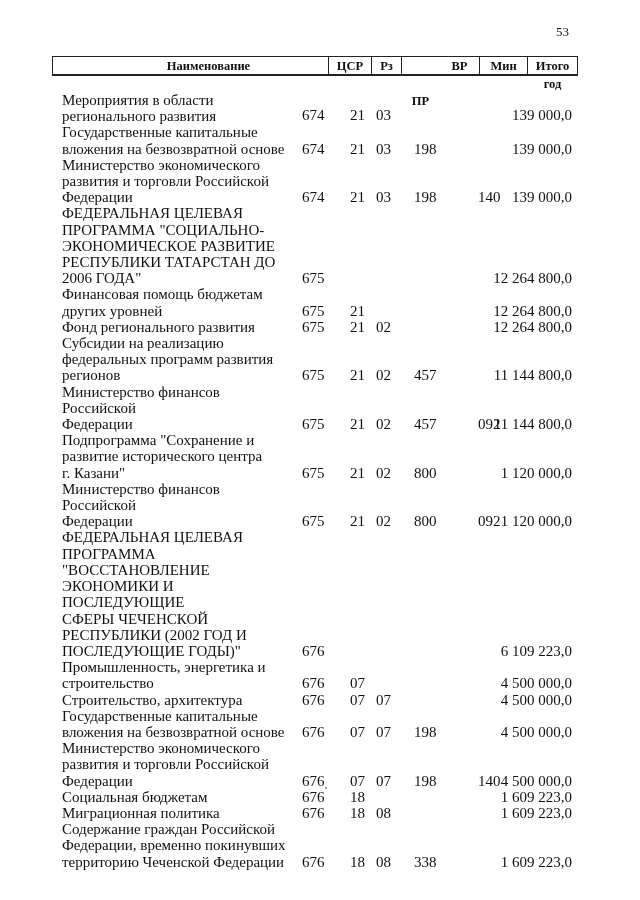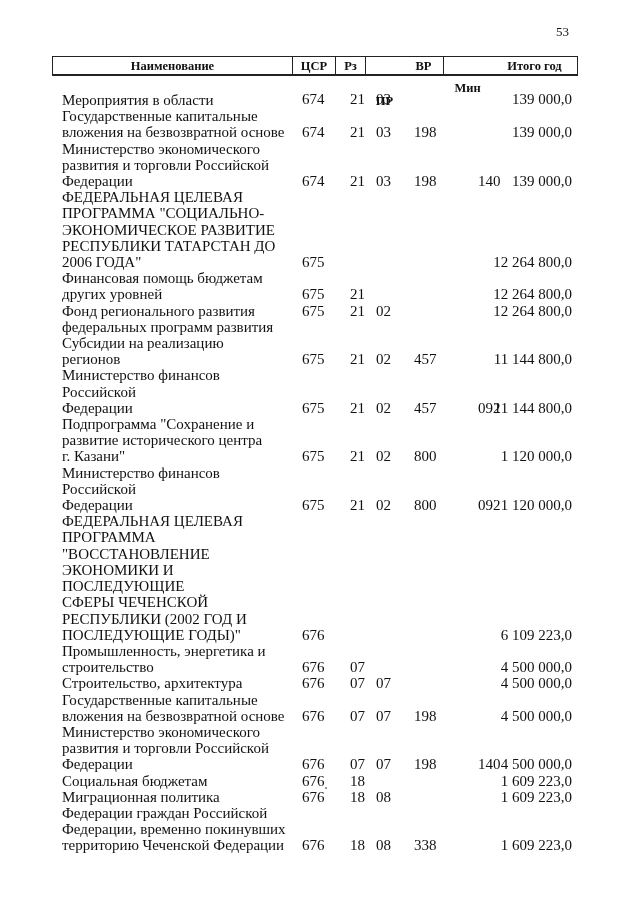--- a/index.html
+++ b/index.html
@@ -1,25 +1,25 @@
 <!DOCTYPE html>
 <html><head>
 <meta charset="utf-8">
 <style>
   html, body { margin:0; padding:0; background:#ffffff; }
   body { width:640px; height:900px; position:relative; overflow:hidden;
          font-family:"Liberation Serif", "DejaVu Serif", serif; color:#111; }
   .page-num { position:absolute; top:24px; left:556px; font-size:13px; }
   .header { position:absolute; top:56px; left:52px; width:526px; height:20px;
-            border:1px solid #222; border-bottom-width:2px; box-sizing:border-box; display:flex; }
+            border:1px solid #222; border-bottom-width:2px; box-sizing:border-box; display:flex;padding-left:36px; }
   .hcell { font-weight:bold; font-size:12.5px; text-align:center; line-height:18px;
            border-right:1px solid #222; box-sizing:border-box; }
   .hcell:last-child { border-right:none; }
   .h-name { width:240px; } .h-csr { width:43px; } .h-rz { width:30px; }
-  .h-pr { width:38px;margin-top:35px; } .h-vr { width:40px; } .h-min { width:48px;margin-top:22px; } .h-total { flex:1; }
+  .h-pr { width:38px;margin-top:35px; } .h-vr { width:40px; } .h-min { width:48px; } .h-total { flex:1; }
   .rows { position:absolute; top:92px; left:62px; width:520px; }
   .row { position:relative; font-size:15px; line-height:16.2px; }
   .name { width:235px; }
   .val { position:absolute; bottom:0; line-height:16.2px; }
   .c-csr { left:240px; } .c-rz { left:282px;margin-left:6px; } .c-pr { left:314px; }
   .c-vr { left:352px; } .c-min { left:416px; }
   .c-total { right:10px; text-align:right; }
   .row.first .val { bottom:1px; }
   .dot { position:absolute; left:325px; top:787px; width:2px; height:2px; background:#777; border-radius:50%; }
 </style>
@@ -35,20 +35,21 @@
   <div class="hcell h-pr">ПР</div>
   <div class="hcell h-vr">ВР</div>
   <div class="hcell h-min">Мин</div>
   <div class="hcell h-total">Итого год</div>
 </div>
 
 <div class="rows" id="rows">
     <div class="row first">
       <div class="name">
         <div>Мероприятия в области</div>
+        <div>регионального развития</div>
       </div>
       <span class="val c-csr">674</span>
       <span class="val c-rz">21</span>
       <span class="val c-pr">03</span>
       <span class="val c-total">139 000,0</span>
     </div>
     <div class="row">
       <div class="name">
         <div>Государственные капитальные</div>
         <div>вложения на безвозвратной основе</div>
@@ -96,22 +97,22 @@
       <div class="name">
         <div>Фонд регионального развития</div>
       </div>
       <span class="val c-csr">675</span>
       <span class="val c-rz">21</span>
       <span class="val c-pr">02</span>
       <span class="val c-total">12 264 800,0</span>
     </div>
     <div class="row">
       <div class="name">
+        <div>Субсидии на реализацию</div>
         <div>федеральных программ развития</div>
-        <div>Субсидии на реализацию</div>
         <div>регионов</div>
       </div>
       <span class="val c-csr">675</span>
       <span class="val c-rz">21</span>
       <span class="val c-pr">02</span>
       <span class="val c-vr">457</span>
       <span class="val c-total">11 144 800,0</span>
     </div>
     <div class="row">
       <div class="name">
@@ -216,21 +217,21 @@
       <div class="name">
         <div>Миграционная политика</div>
       </div>
       <span class="val c-csr">676</span>
       <span class="val c-rz">18</span>
       <span class="val c-pr">08</span>
       <span class="val c-total">1 609 223,0</span>
     </div>
     <div class="row">
       <div class="name">
-        <div>Федерации граждан Российской</div>
+        <div>Содержание граждан Российской</div>
         <div>Федерации, временно покинувших</div>
         <div>территорию Чеченской Федерации</div>
       </div>
       <span class="val c-csr">676</span>
       <span class="val c-rz">18</span>
       <span class="val c-pr">08</span>
       <span class="val c-vr">338</span>
       <span class="val c-total">1 609 223,0</span>
     </div>
   </div>

